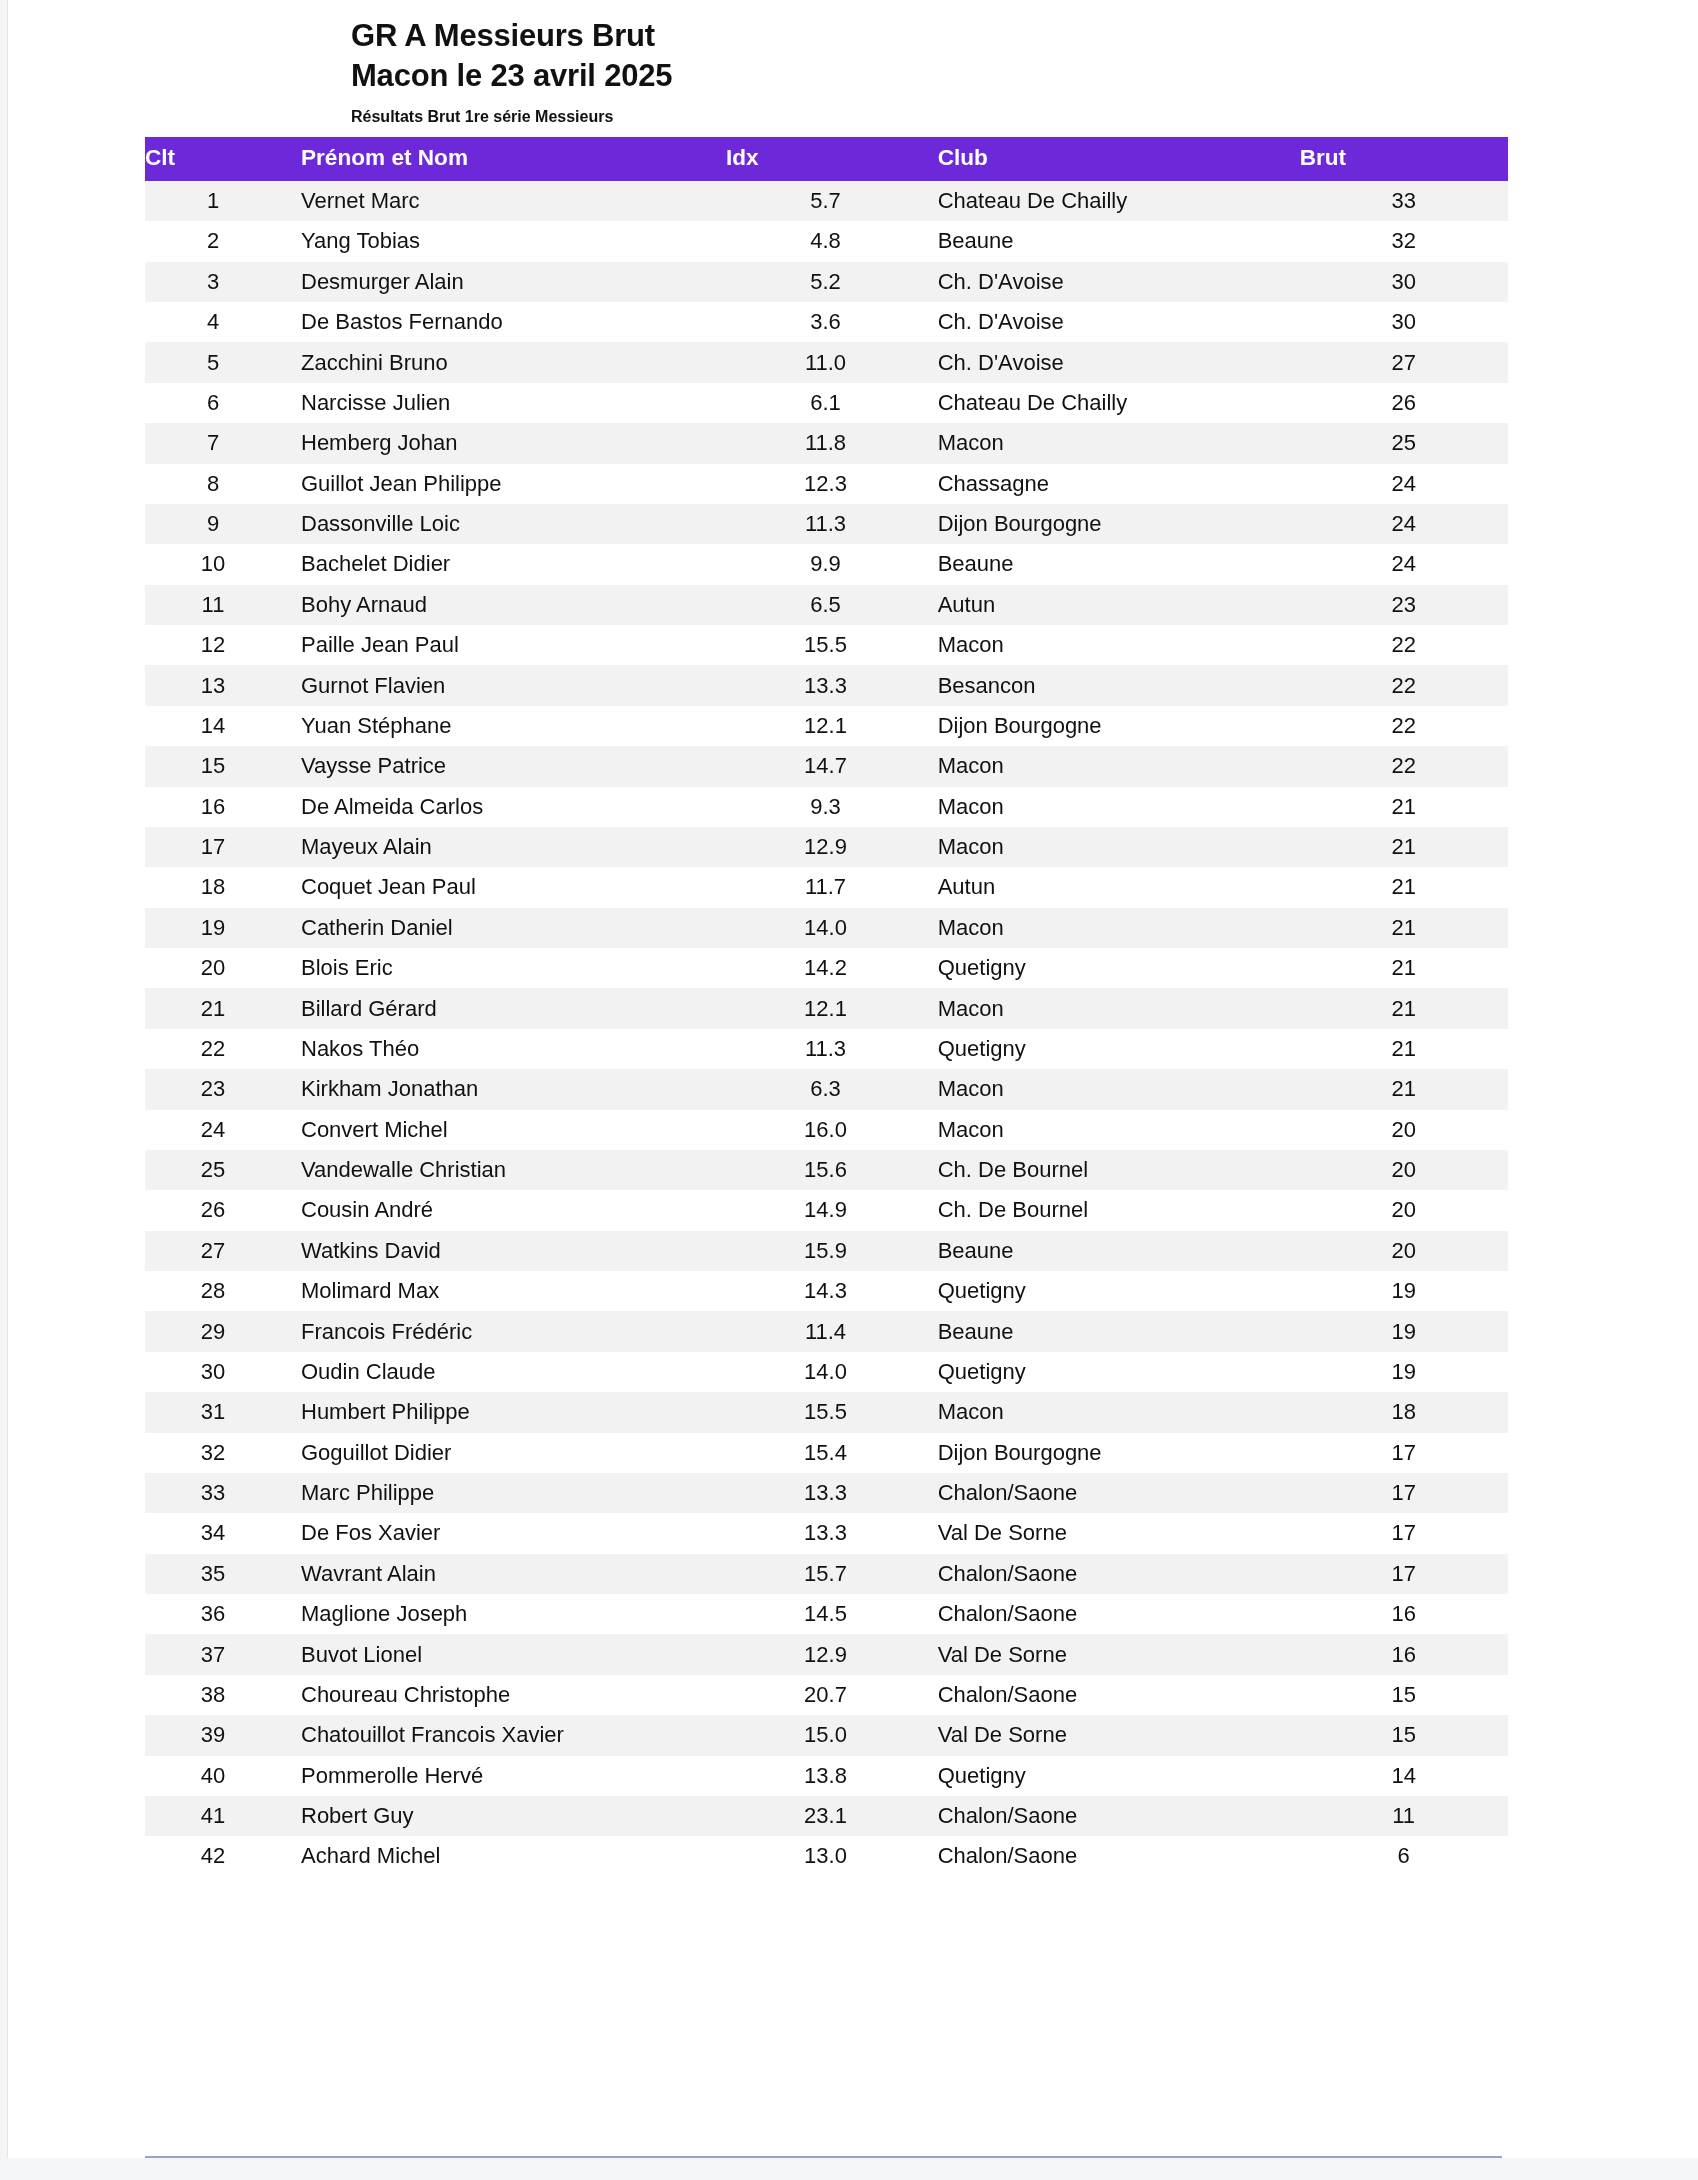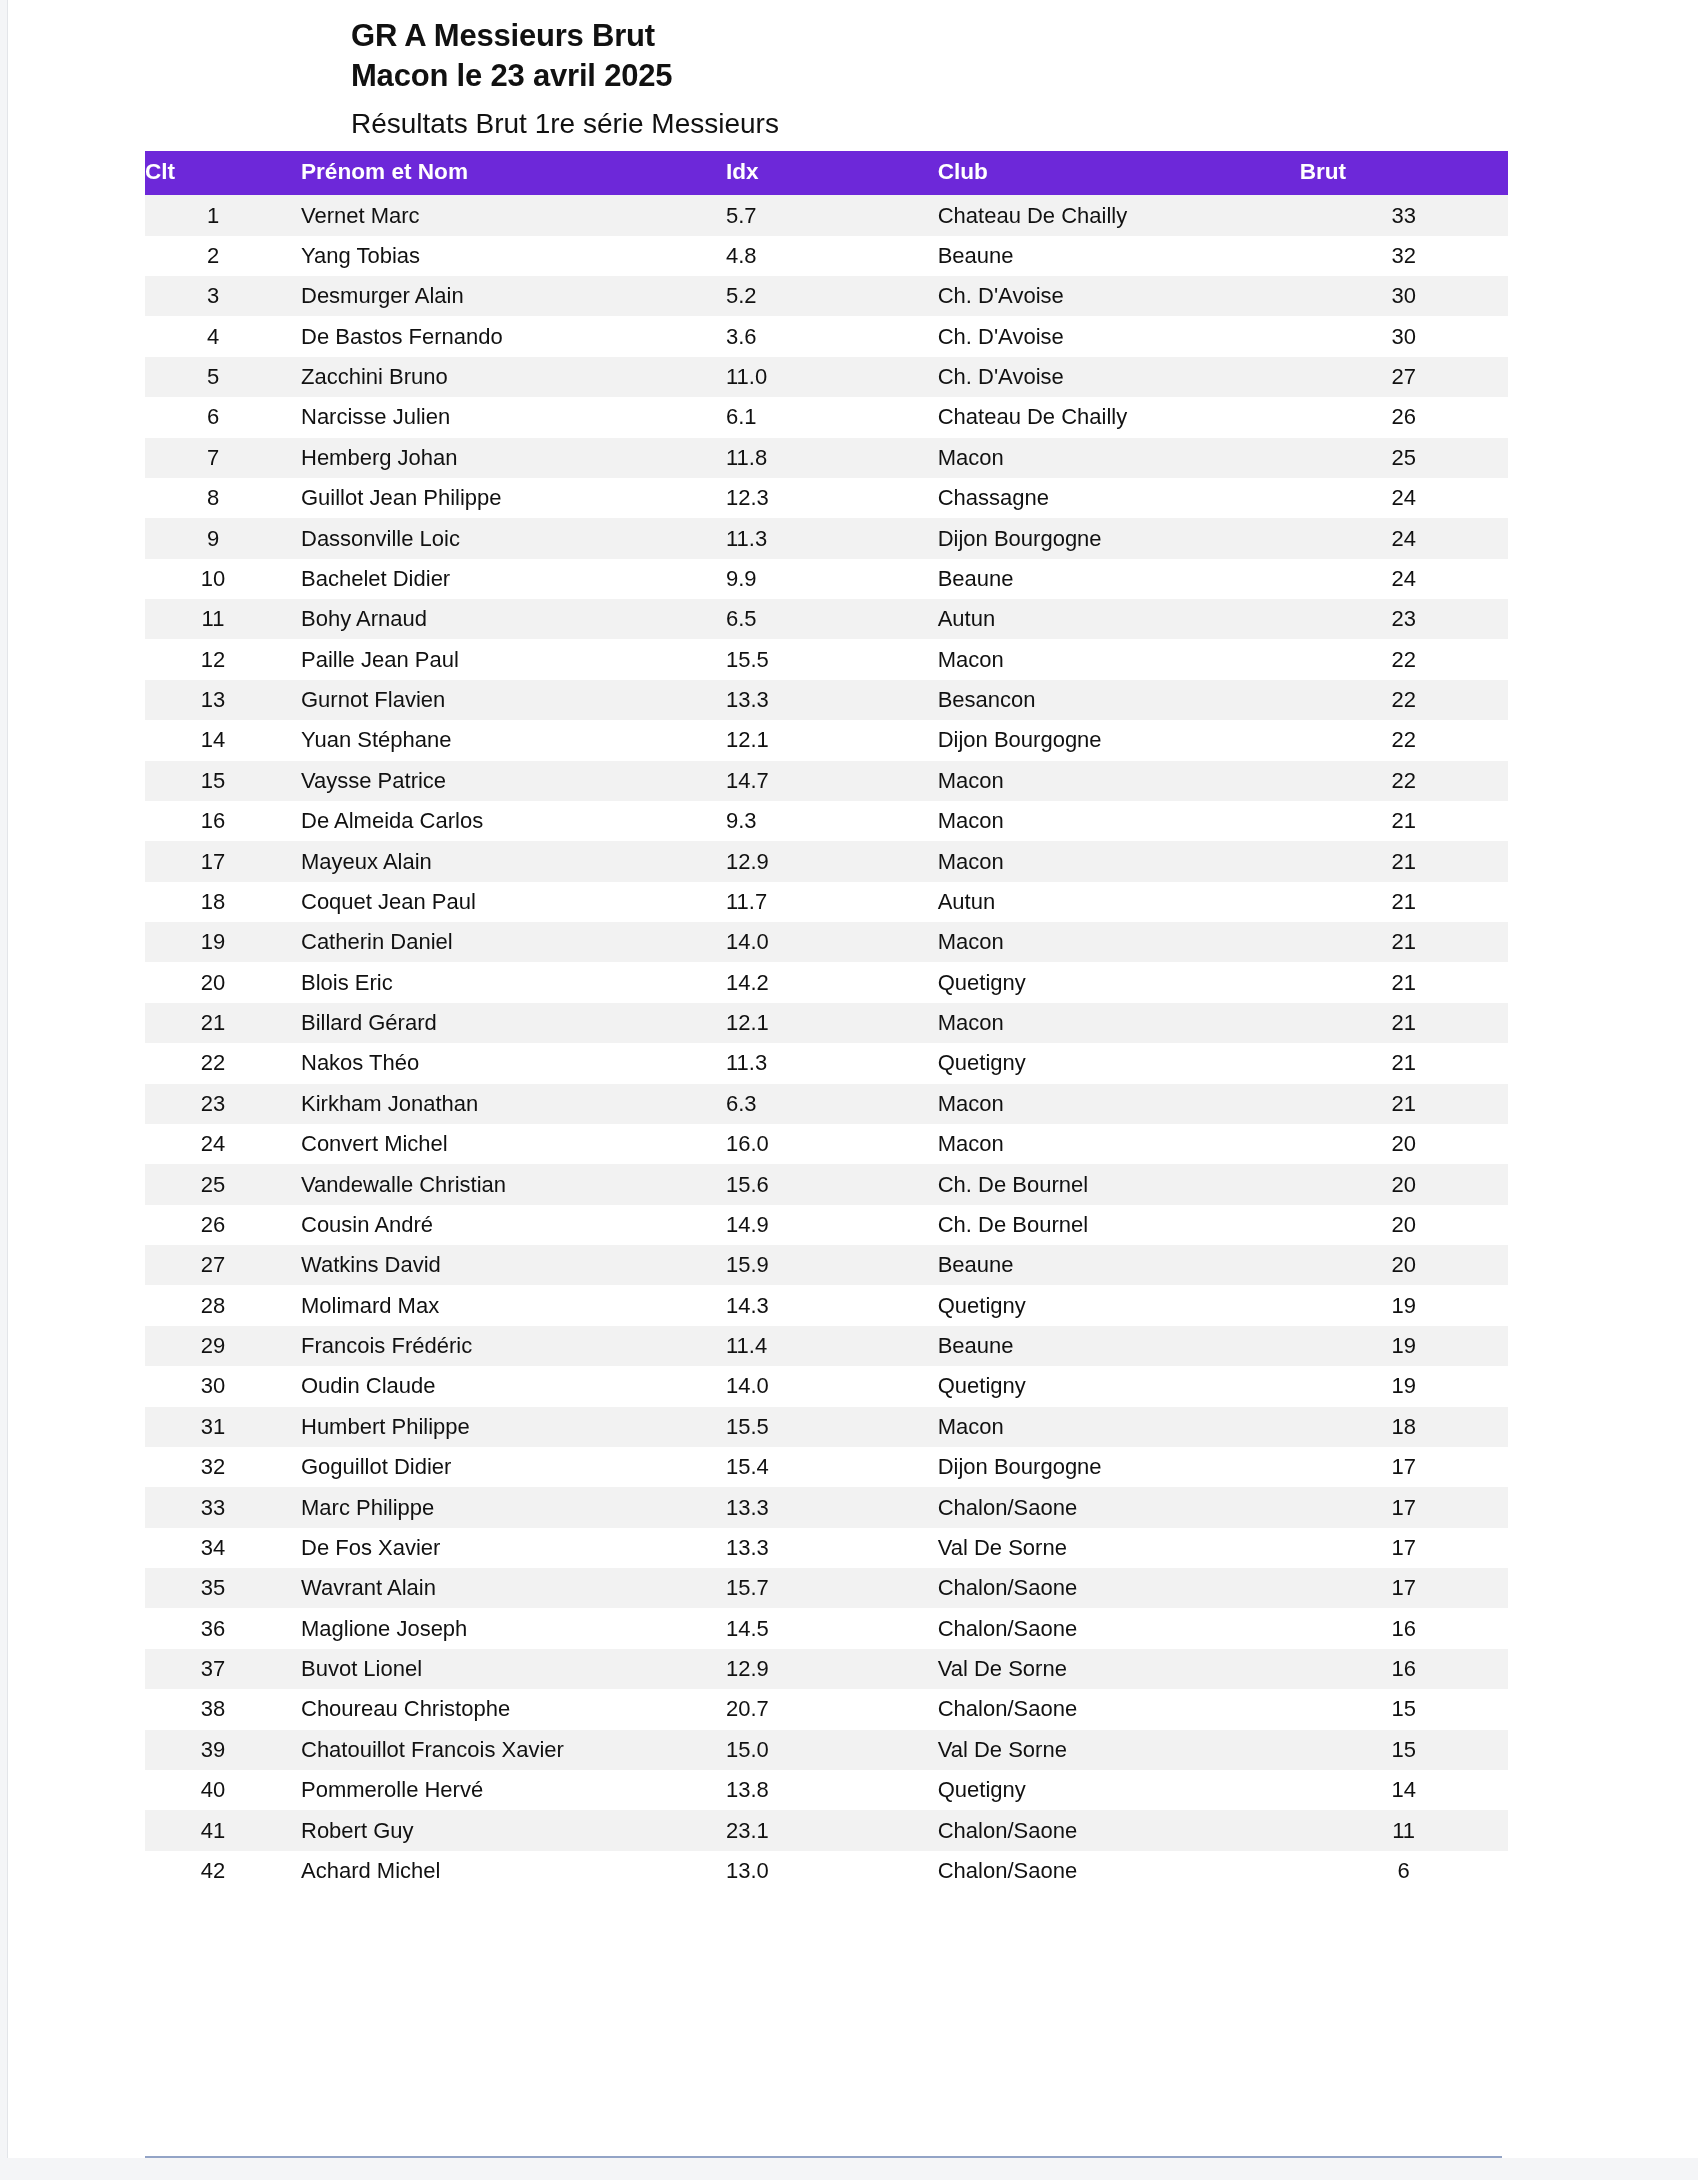--- a/index.html
+++ b/index.html
@@ -43,22 +43,22 @@
     padding-left: 206px;
   }
   .doc-title {
     font-size: 31px;
     font-weight: bold;
     line-height: 1.28;
     letter-spacing: -0.2px;
     color: #111111;
   }
   .doc-subtitle {
-    font-size: 28px;
-    font-weight: normal;
+    font-size: 16px;
+    font-weight: bold;
     color: #111111;
     margin-top: 11px;
     line-height: 1.2;
   }
   table.results {
     margin-top: 11px;
     margin-left: 0;
     border-collapse: collapse;
     width: 1357px;
     table-layout: fixed;
@@ -88,20 +88,21 @@
     width: 136px;
     text-align: center;
   }
   .c-nom {
     width: 425px;
     padding-left: 20px !important;
     text-align: left;
   }
   .c-idx {
     width: 199px;
+    text-align: center;
   }
   .c-club {
     width: 362px;
     padding-left: 12.7px !important;
     text-align: left;
   }
   .c-brut {
     width: 208px;
     text-align: center;
   }

